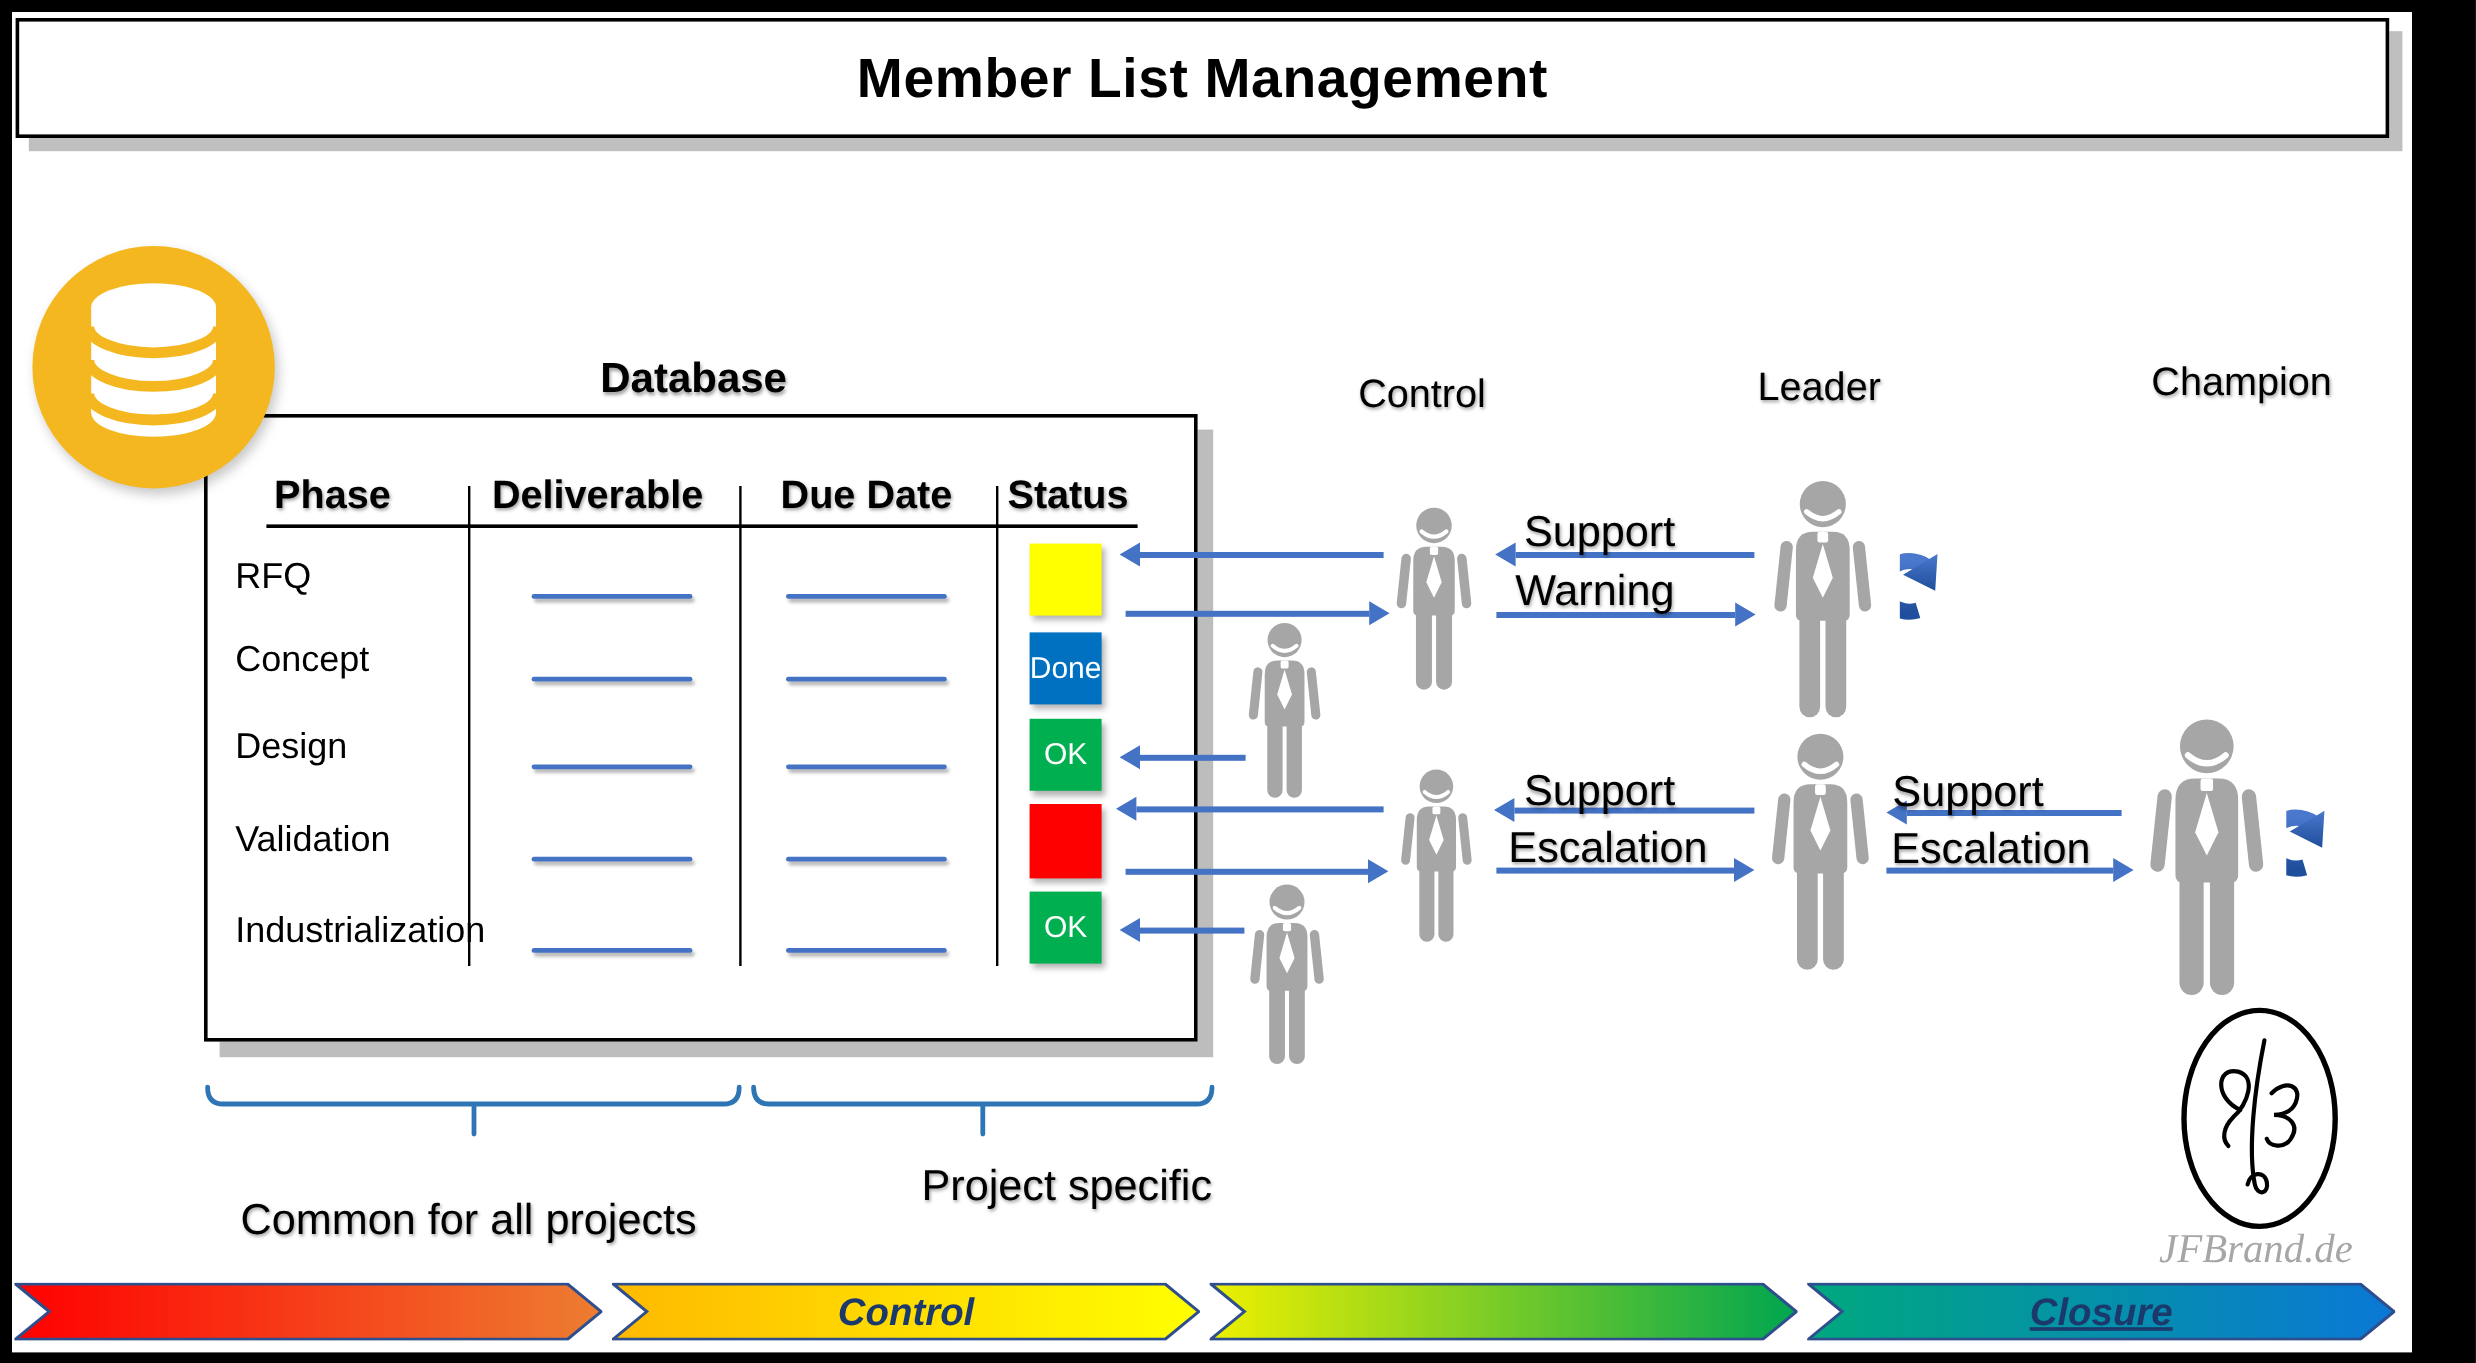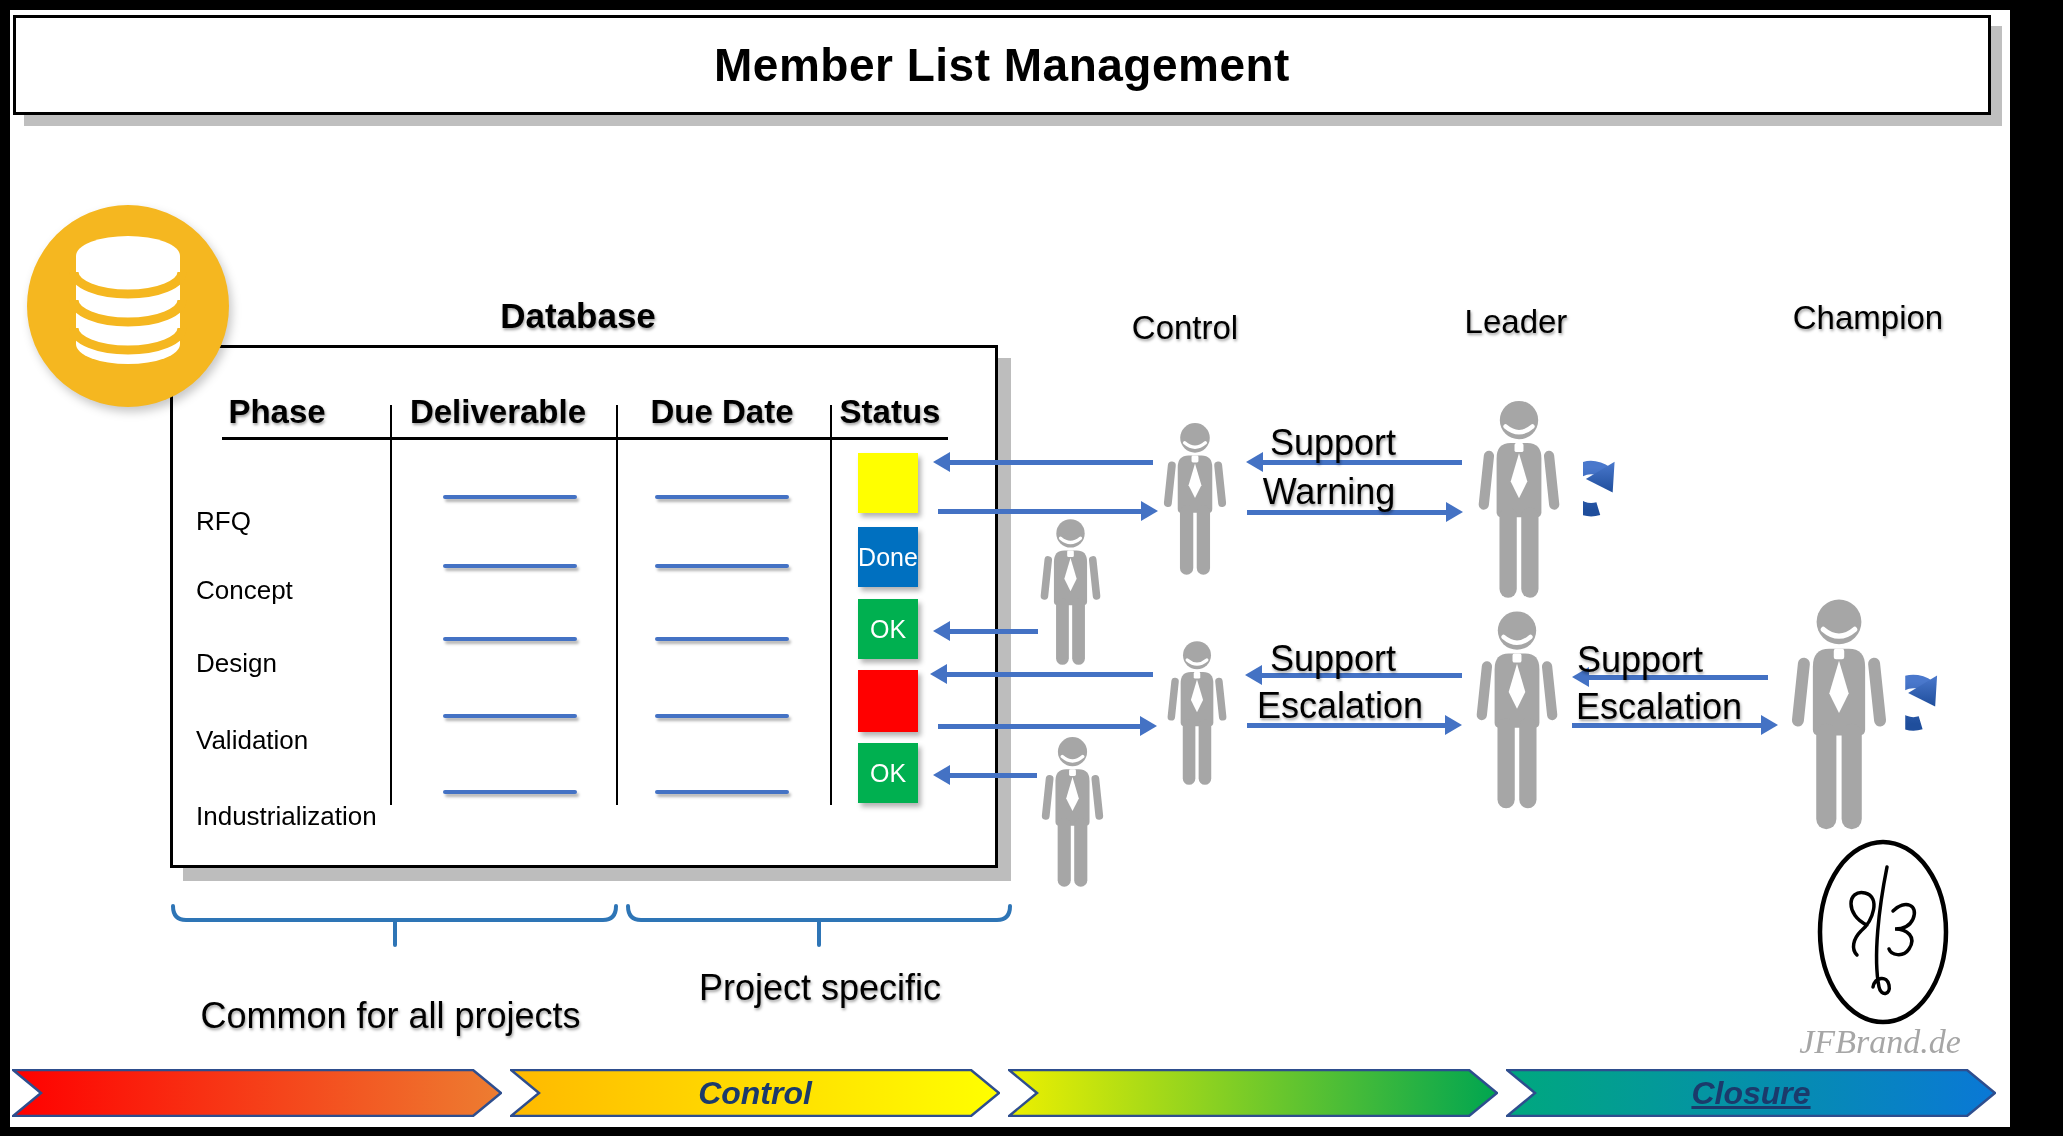--- a/index.html
+++ b/index.html
@@ -10,21 +10,21 @@
   .sh{text-shadow:1px 2px 3px rgba(0,0,0,.38);}
   .content-bg{left:10px;top:10px;width:2000px;height:1117px;background:#fff;}
   .title-box{left:13px;top:15px;width:1972px;height:94px;background:#fff;border:3px solid #000;
              box-shadow:11px 11px 0 #bfbfbf;display:flex;align-items:center;justify-content:center;}
   .title-text{font-size:46px;font-weight:bold;color:#000;letter-spacing:.5px;}
   .table-box{left:170px;top:345px;width:822px;height:517px;background:#fff;border:3px solid #000;
              box-shadow:13px 13px 0 #bdbdbd;}
   .hline{background:#000;height:3px;}
   .vline{background:#000;width:2px;}
   .header-cell{font-size:33px;font-weight:bold;height:42px;line-height:42px;}
-  .row-label{font-size:26px;height:36px;line-height:36px;text-align:left;margin-top:40px;}
+  .row-label{font-size:30px;height:36px;line-height:36px;text-align:left;}
   .cell-line{height:4px;background:#4472C4;border-radius:2px;box-shadow:2px 3px 3px rgba(0,0,0,.3);}
   .status-box{width:60px;height:60px;display:flex;align-items:center;justify-content:center;
               color:#fff;font-size:25px;box-shadow:3px 4px 5px rgba(0,0,0,.3);}
   .arrow{display:flex;align-items:center;height:22px;}
   .arrow .shaft{flex:1;height:5px;background:#4472C4;}
   .ah-l{width:0;height:0;border-top:10px solid transparent;border-bottom:10px solid transparent;
         border-right:17px solid #4472C4;}
   .ah-r{width:0;height:0;border-top:10px solid transparent;border-bottom:10px solid transparent;
         border-left:17px solid #4472C4;}
   .actor-label{font-size:33px;height:40px;line-height:40px;}
@@ -226,21 +226,21 @@
   <div class="abs lbl sh flow-label" style="left:1560px;top:640px;width:160px;">Support</div>
   <div class="abs lbl sh flow-label" style="left:1564px;top:687px;width:190px;">Escalation</div>
 
   <svg class="abs" style="left:170px;top:903px;" width="449" height="45" viewBox="0 0 449 45">
     <path d="M3,3 Q3,17 16,17 L433,17 Q446,17 446,3 M225,17 L225,42" fill="none" stroke="#2E75B6" stroke-width="4" stroke-linecap="round"></path>
   </svg>
   <svg class="abs" style="left:625px;top:903px;" width="388" height="45" viewBox="0 0 388 45">
     <path d="M3,3 Q3,17 16,17 L372,17 Q385,17 385,3 M194,17 L194,42" fill="none" stroke="#2E75B6" stroke-width="4" stroke-linecap="round"></path>
   </svg>
   <div class="abs lbl sh brace-label" style="left:168px;top:966px;width:445px;margin-top:28px;">Common for all projects</div>
-  <div class="abs lbl sh brace-label" style="left:630px;top:966px;width:380px;">Project specific</div>
+  <div class="abs lbl sh brace-label" style="left:630px;top:966px;width:380px;text-align:right;">Project specific</div>
 
   <svg class="abs chev" style="left:12px;" width="490" height="48" viewBox="0 0 490 48">
     <polygon points="1,1 461,1 489,24 461,47 1,47 29,24" fill="url(#cg0)" stroke="#2E4E8E" stroke-width="2.5"></polygon>
   </svg>
   <svg class="abs chev" style="left:510px;" width="490" height="48" viewBox="0 0 490 48">
     <polygon points="1,1 461,1 489,24 461,47 1,47 29,24" fill="url(#cg1)" stroke="#2E4E8E" stroke-width="2.5"></polygon>
   </svg>
   <svg class="abs chev" style="left:1008px;" width="490" height="48" viewBox="0 0 490 48">
     <polygon points="1,1 461,1 489,24 461,47 1,47 29,24" fill="url(#cg2)" stroke="#2E4E8E" stroke-width="2.5"></polygon>
   </svg>

